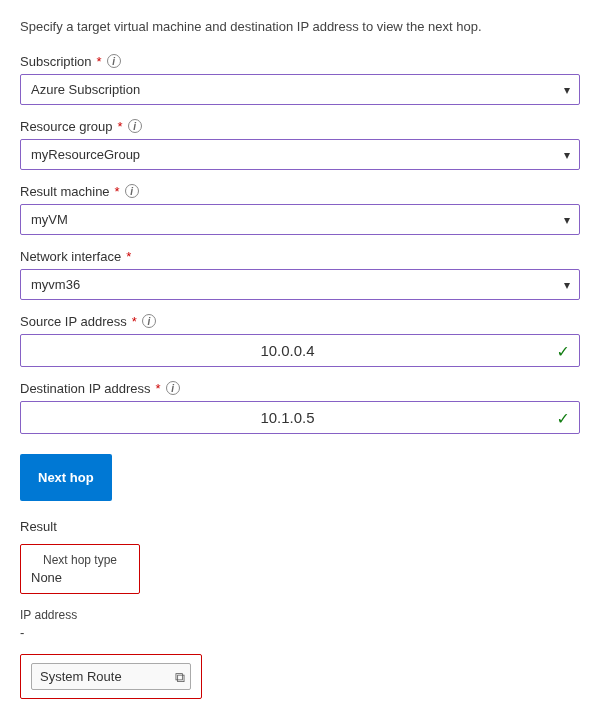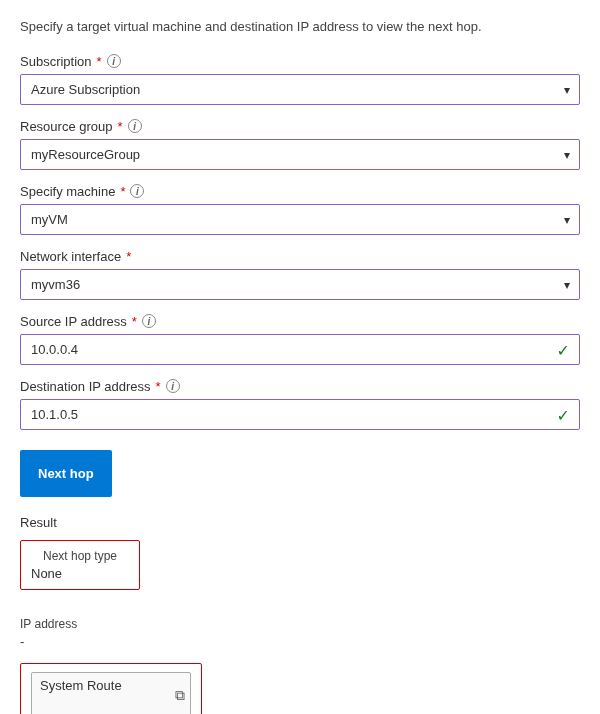--- a/index.html
+++ b/index.html
@@ -89,24 +89,25 @@
     .input-wrapper {
       position: relative;
       width: 100%;
     }
 
     .text-input {
       width: 100%;
       padding: 7px 35px 7px 10px;
       border: 1px solid #8661c5;
       border-radius: 2px;
-      font-size: 13px;
+      font-size: 15px;
       color: #333;
       background: #fff;
       outline: none;
+      text-align: center;
     }
 
     .input-check {
       position: absolute;
       right: 10px;
       top: 50%;
       transform: translateY(-50%);
       color: #107c10;
       font-size: 16px;
     }
@@ -154,21 +155,20 @@
     }
 
     .ip-address-section {
       margin-bottom: 14px;
     }
 
     .ip-address-label {
       font-size: 12px;
       color: #444;
       margin-bottom: 3px;
-      margin-top: 13px;
     }
 
     .ip-address-value {
       font-size: 13px;
       color: #333;
     }
 
     .route-table-box {
       border: 1.5px solid #c00;
       border-radius: 2px;
@@ -178,21 +178,21 @@
     }
 
     .route-table-inner {
       position: relative;
       display: flex;
       align-items: center;
     }
 
     .route-table-input {
       width: 160px;
-      padding: 5px 30px 23px 8px;
+      padding: 5px 30px 5px 8px;
       border: 1px solid #aaa;
       border-radius: 2px;
       font-size: 13px;
       color: #333;
       background: #f9f9f9;
       outline: none;
     }
 
     .copy-icon {
       position: absolute;
@@ -238,21 +238,21 @@
     <select class="select-field">
       <option>myResourceGroup</option>
     </select>
     <span class="select-arrow">▾</span>
   </div>
 </div>
 
 
 <div class="field-group">
   <div class="field-label">
-    <span>Specify machine</span>
+    <span>Result machine</span>
     <span class="required-star">*</span>
     <span class="info-icon">i</span>
   </div>
   <div class="select-wrapper">
     <select class="select-field">
       <option>myVM</option>
     </select>
     <span class="select-arrow">▾</span>
   </div>
 </div>

